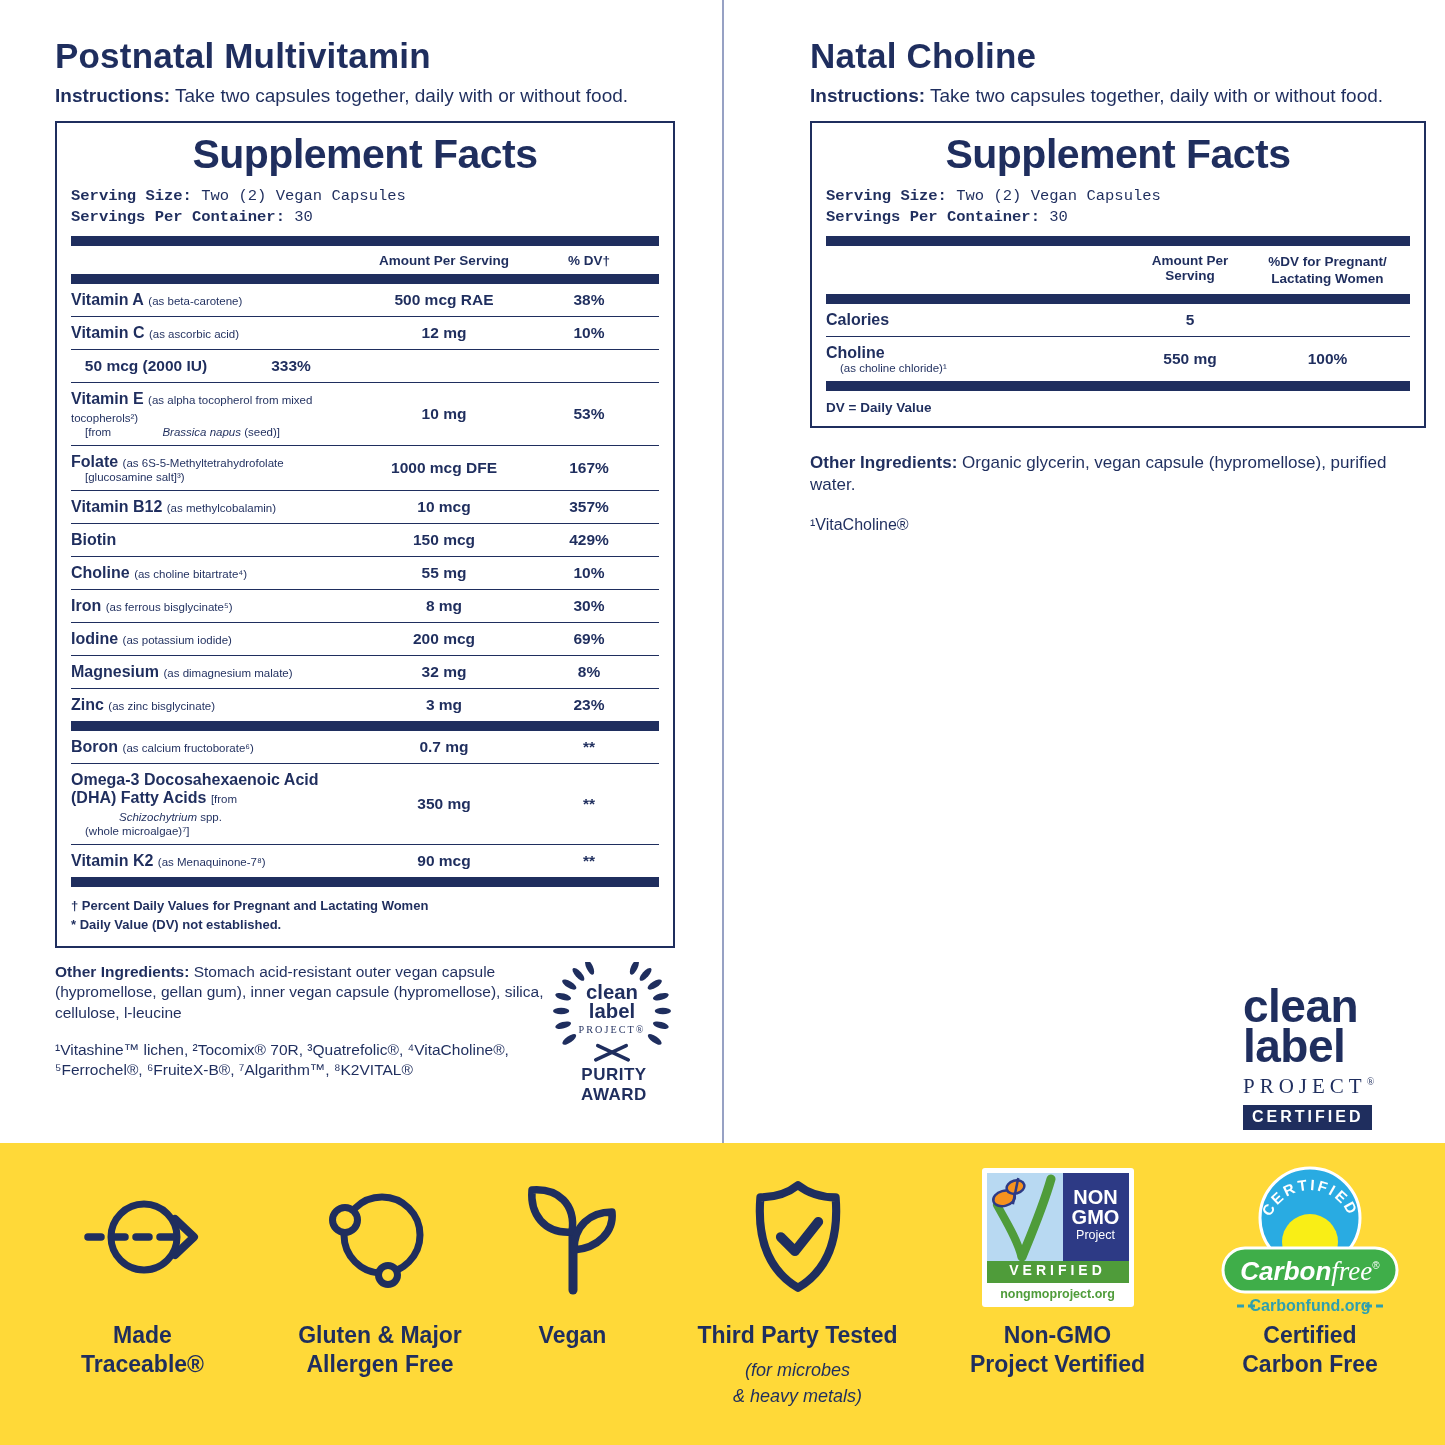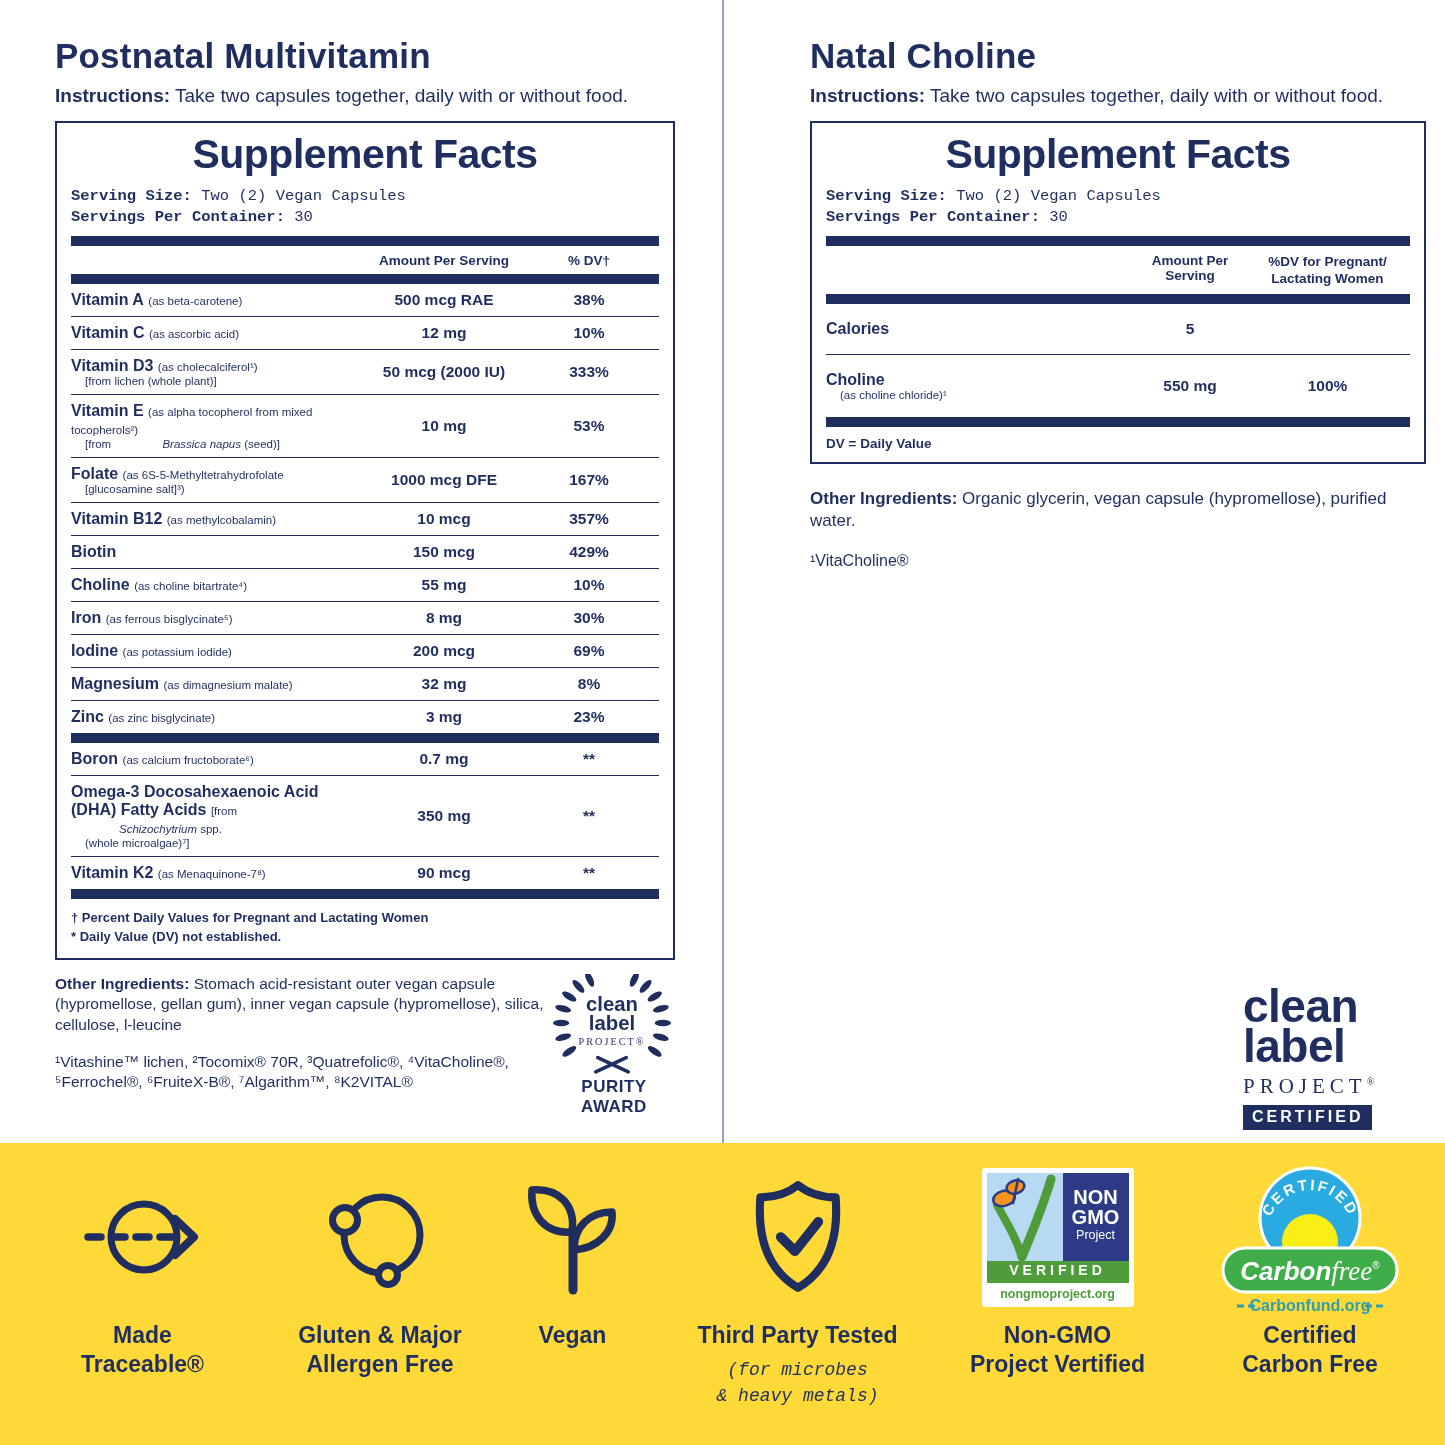--- a/index.html
+++ b/index.html
@@ -24,21 +24,21 @@
 
   .hdr{display:flex;font-size:13.5px;font-weight:700;padding:7px 0 6px;align-items:flex-start;}
   .cell{box-sizing:border-box;}
   .cell.name{flex:1;padding-right:6px;}
   .cell.amt{width:150px;text-align:center;white-space:nowrap;}
   .cell.dv{width:140px;text-align:center;}
   .cell.amt2{width:110px;text-align:center;white-space:nowrap;}
   .cell.dv2{width:165px;text-align:center;line-height:1.3;}
 
   .srow{display:flex;align-items:center;padding:7px 0;}
-  .srow2{display:flex;align-items:center;padding:16px 0;}
+  .srow2{display:flex;align-items:center;padding:7px 0;}
   .rline{border-top:1.5px solid #1f2e5e;}
   .nm{font-weight:600;font-size:16px;}
   .sub{font-size:11.5px;font-weight:400;}
   .it{font-style:italic;margin-left:48px;}
   .lind{margin-left:14px;}
   .cell.amt,.cell.dv{font-size:15.5px;font-weight:600;}
   .cell.amt2,.cell.dv2{font-size:15.5px;font-weight:600;}
   .hdr .cell.amt,.hdr .cell.dv,.hdr2 .cell.amt2,.hdr2 .cell.dv2{font-size:13.5px;font-weight:700;}
   .fnotes{font-size:13px;font-weight:700;padding:9px 0 11px;line-height:1.5;}
   .dvnote{font-size:13.5px;font-weight:700;padding:9px 0 11px;}
@@ -64,21 +64,21 @@
   .clc-badge{display:inline-block;margin-top:6px;background:#1f2e5e;color:#fff;
              font-size:16px;font-weight:800;letter-spacing:3px;padding:3px 9px 4px;}
 
   
   .band{position:absolute;left:0;top:1143px;width:1445px;height:302px;background:#ffd938;
         display:flex;align-items:flex-start;padding-left:15px;box-sizing:border-box;}
   .badge{display:flex;flex-direction:column;align-items:center;text-align:center;}
   .b1{width:255px;} .b2{width:220px;} .b3{width:165px;} .b4{width:285px;} .b5{width:235px;} .b6{width:270px;}
   .icon-box{height:178px;display:flex;align-items:center;justify-content:center;padding-top:10px;box-sizing:border-box;}
   .badge-label{font-size:23px;font-weight:700;line-height:1.28;}
-  .badge-subtext{font-family:Liberation Mono, monospace;font-style:italic;font-size:18px;margin-top:8px;line-height:1.4;}
+  .badge-subtext{font-family:Liberation Sans, sans-serif;font-style:italic;font-size:18px;margin-top:8px;line-height:1.4;}
 
   
   .nongmo{width:152px;background:#fff;padding:5px;border-radius:3px;box-sizing:border-box;}
   .ng-top{display:flex;height:88px;}
   .ng-sky{flex:1;background:#b8d9f2;overflow:hidden;}
   .ng-navy{width:66px;background:#2d3a85;color:#fff;padding-top:14px;}
   .ng-big{font-size:20px;font-weight:800;line-height:1.02;}
   .ng-small{font-size:12.5px;font-weight:400;margin-top:1px;}
   .ng-verified{background:#4f9c3a;color:#fff;text-align:center;font-size:14px;font-weight:600;
                letter-spacing:4px;padding:1px 0 5px;}
@@ -115,24 +115,20 @@
         <div class="cell dv">38%</div>
       </div>
 
       <div class="srow rline">
         <div class="cell name"><span class="nm">Vitamin C</span> <span class="sub">(as ascorbic acid)</span></div>
         <div class="cell amt">12 mg</div>
         <div class="cell dv">10%</div>
       </div>
 
       <div class="srow rline">
-        <div class="cell name">
-          <span class="nm">Vitamin D3</span> <span class="sub">(as cholecalciferol¹)</span>
-          <div class="sub lind">[from lichen (whole plant)]</div>
-        </div>
         <div class="cell amt">50 mcg (2000 IU)</div>
         <div class="cell dv">333%</div>
       </div>
 
       <div class="srow rline">
         <div class="cell name">
           <span class="nm">Vitamin E</span> <span class="sub">(as alpha tocopherol from mixed tocopherols²)</span>
           <div class="sub lind"><span>[from </span><span class="it">Brassica napus</span><span> (seed)]</span></div>
         </div>
         <div class="cell amt">10 mg</div>

